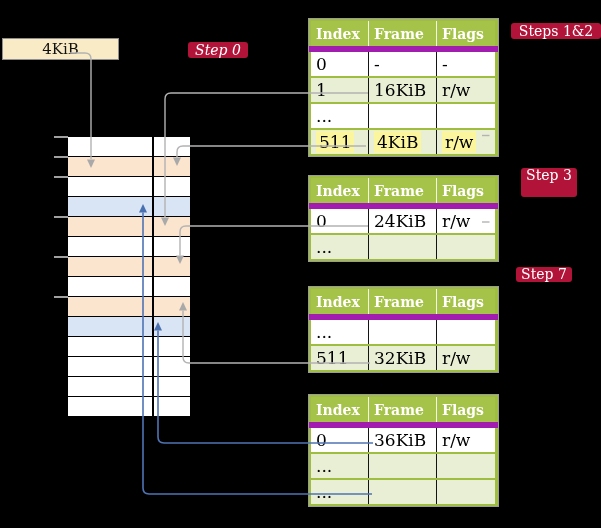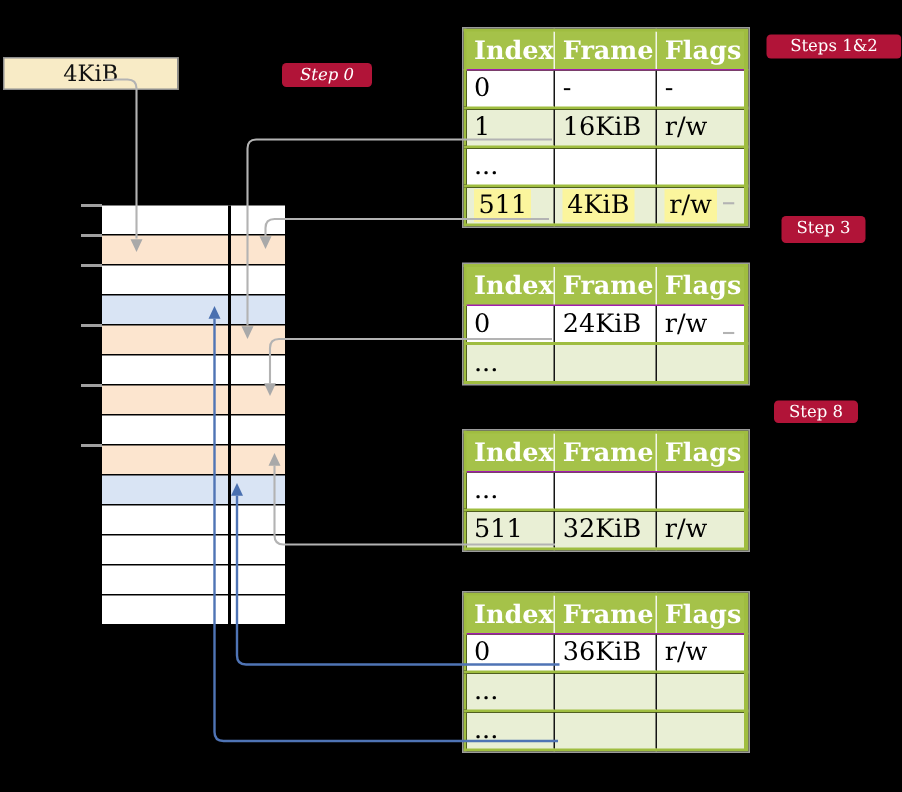--- a/index.html
+++ b/index.html
@@ -18,44 +18,44 @@
     position:absolute;left:309px;border-collapse:collapse;table-layout:fixed;
     border:2px solid var(--table-border-green,#a5c249);
     border-right-width:3px;
     outline:1px solid var(--table-outer-gray,#9b9b9b);
     font-size:17px;color:var(--text,#000);
   }
   #pt0{top:19px;} #pt1{top:176px;} #pt2{top:287px;} #pt3{top:395px;}
   .ptable th{
     width:62px;height:25px;box-sizing:content-box;
     background:var(--table-header-green,#a5c249);
-    color:var(--header-text,#fff);font-weight:bold;font-size:17px;
+    color:var(--header-text,#fff);font-weight:bold;font-size:14px;
     text-align:left;padding:0 0 0 5px;
     border-right:1px solid var(--header-sep-white,#f2f5e8);
-    border-bottom:1px solid #a21caf;
+    border-bottom:6px solid #a21caf;
   }
   .ptable th:first-child{width:52px;}
   .ptable th:last-child{width:53px;border-right:none;}
   .ptable td{
     height:24px;background:#fff;padding:0 0 0 5px;
     border-right:1px solid var(--cell-sep-black,#141414);
     white-space:nowrap;overflow:hidden;
   }
   .ptable td:last-child{border-right:none;}
   .ptable tbody tr + tr td{border-top:2px solid var(--table-border-green,#a5c249);}
   .ptable tr.shade td{background:var(--table-row-green,#e9efd5);}
   .ptable .hl{background:var(--highlight-yellow,#fbf59d);padding:1px 3px;}
   
   .chip{
     position:absolute;background:var(--step-badge,#b11438);color:var(--step-text,#fff);
-    font-size:11px;text-align:center;border-radius:3px;
+    font-size:14px;text-align:center;border-radius:3px;
   }
   #chip0 {left:188px;top:42px; width:60px;height:16px;line-height:16px;font-style:italic;}
   #chip12{left:511px;top:23px; width:90px;height:16px;line-height:16px;}
-  #chip3 {left:521px;top:144px;width:56px;height:18px;line-height:15px;}
+  #chip3 {left:521px;top:168px;width:56px;height:29px;line-height:15px;}
   #chip4 {left:516px;top:267px;width:56px;height:15px;line-height:15px;}
   
   #framebox{
     position:absolute;left:2px;top:38px;width:115px;height:20px;line-height:20px;
     background:var(--frame-box-bg,#f8ebc6);border:1px solid var(--frame-box-border,#8f8f8f);
     text-align:center;font-size:15px;color:#111;
   }
   
   #overlay{position:absolute;left:0;top:0;width:601px;height:528px;pointer-events:none;z-index:10;}
 </style>
@@ -178,21 +178,21 @@
           <td><span>...</span></td>
           <td></td>
           <td></td>
         </tr>
       </tbody>
     </table>
 
   <div class="chip" id="chip0">Step 0</div>
   <div class="chip" id="chip12">Steps 1&amp;2</div>
   <div class="chip" id="chip3">Step 3</div>
-  <div class="chip" id="chip4">Step 8</div>
+  <div class="chip" id="chip4">Step 7</div>
 
   <div id="framebox">
     <span>4KiB</span>
   </div>
 
   <svg id="overlay" viewBox="0 0 601 528" xmlns="http://www.w3.org/2000/svg">
     <g>
       <path class="gline" d="M70 53 H85 Q91 53 91 59 V159" fill="none" stroke="#b3b3b3" stroke-width="1.4"></path>
       <path class="ghead" d="M91 168 L87 159.5 L95 159.5 Z" fill="#a9a9a9"></path>
     </g>

